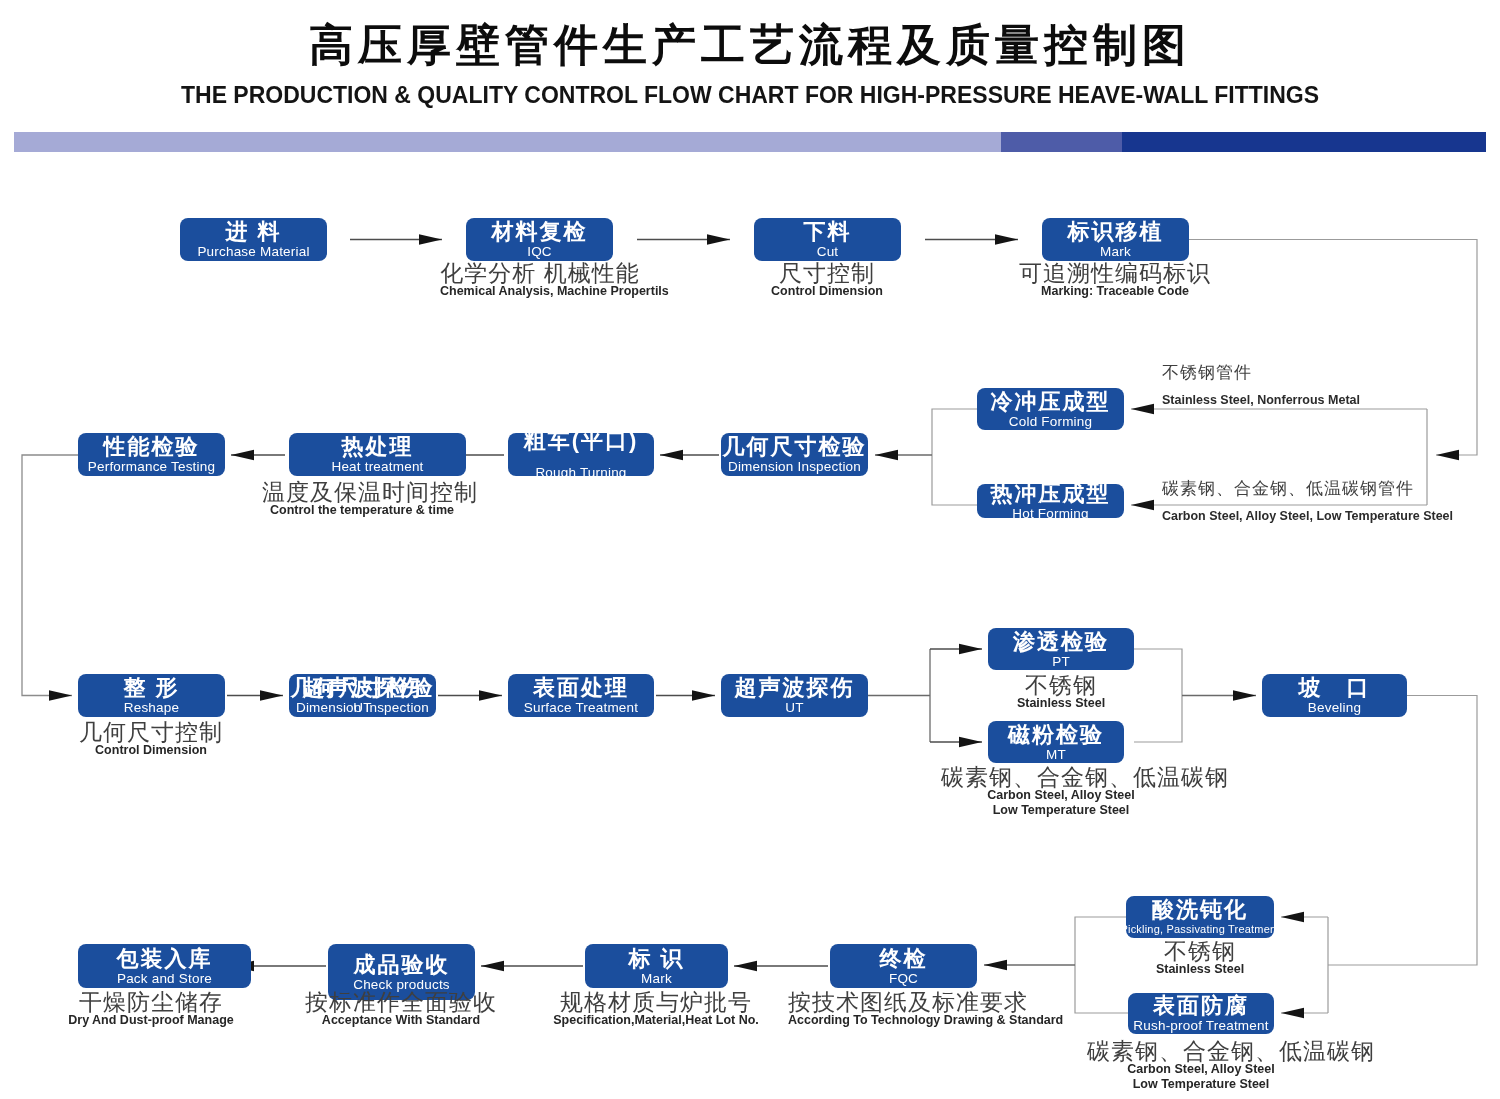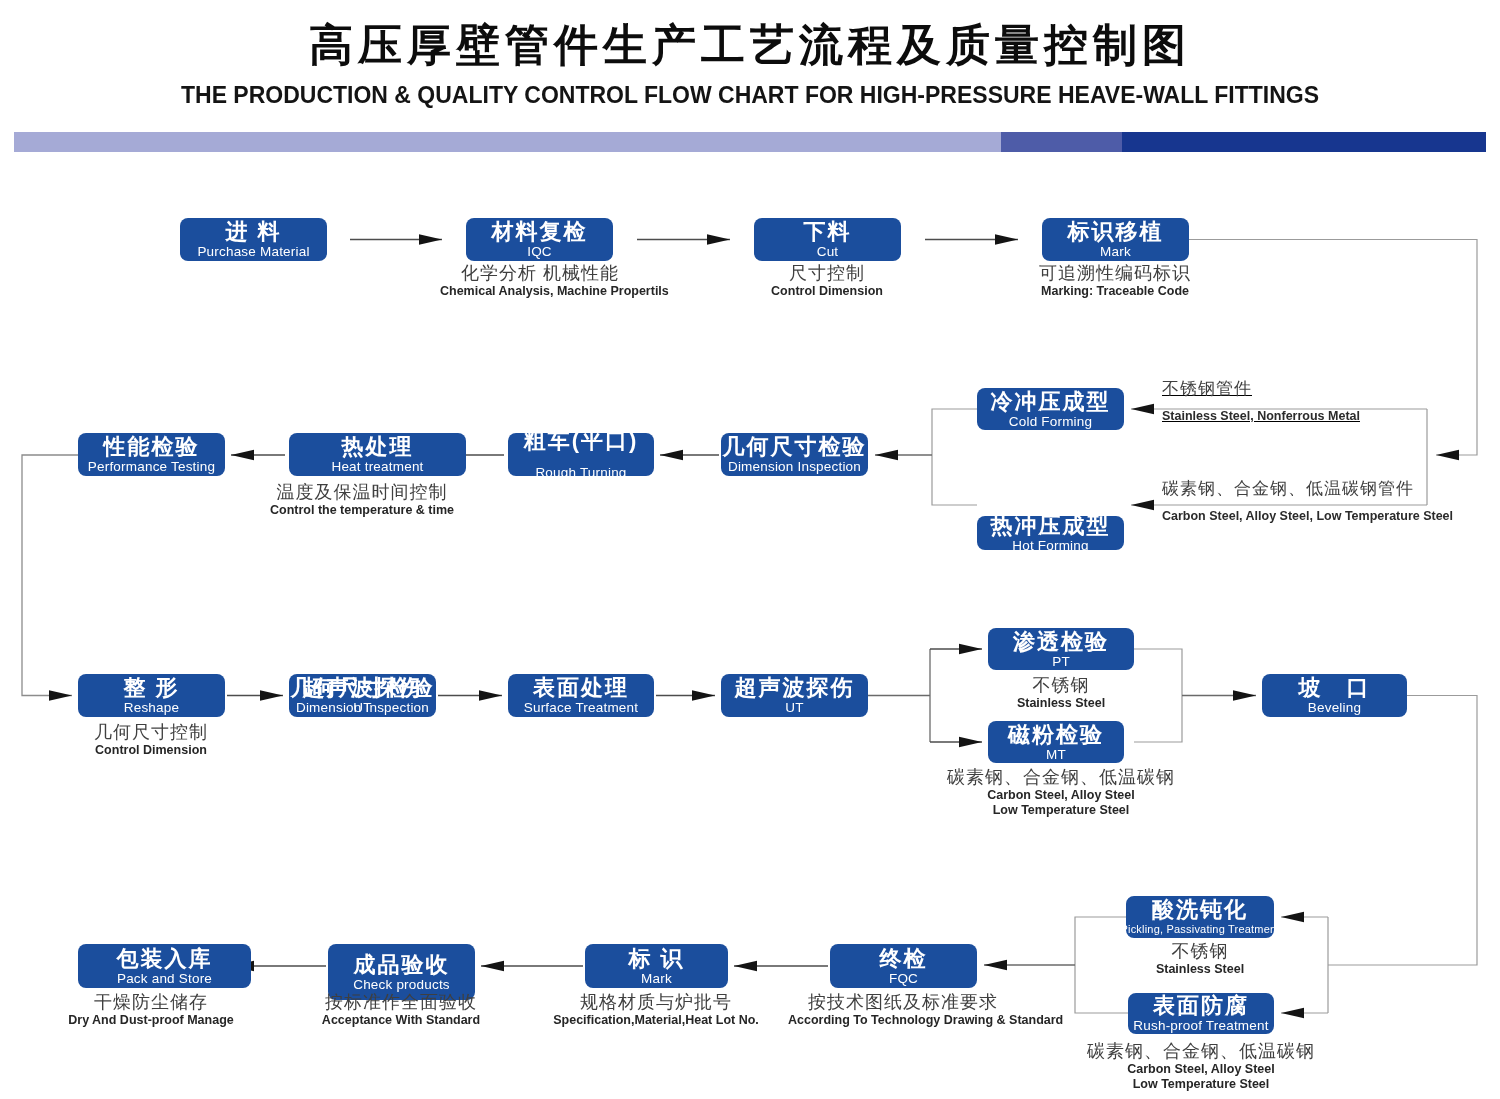--- a/index.html
+++ b/index.html
@@ -15,21 +15,21 @@
   .bar .seg3{width:364px;height:100%;}
   .node{position:absolute;background:#1b4e9d;border-radius:8px;color:#ffffff;
         display:flex;flex-direction:column;justify-content:center;align-items:center;
         text-align:center;}
   .node .zh{font-size:22px;font-weight:700;letter-spacing:2px;line-height:24px;white-space:nowrap;}
   .node .en{font-size:13.5px;font-weight:400;line-height:15px;letter-spacing:0.2px;white-space:nowrap;}
   .node .en.en-xs{font-size:11px;}
   .ov{position:absolute;inset:0;display:flex;flex-direction:column;justify-content:center;
       align-items:center;text-align:center;}
   .note{position:absolute;text-align:center;}
-  .note .nzh{font-size:18px;color:#3f3f3f;line-height:21px;letter-spacing:1px;white-space:nowrap;}
+  .note .nzh{font-size:23px;color:#3f3f3f;line-height:21px;letter-spacing:1px;white-space:nowrap;}
   .note .nen{font-size:12.5px;font-weight:700;color:#262626;line-height:15px;white-space:nowrap;}
   .side{position:absolute;text-align:left;}
   .side .nzh{font-size:17px;color:#3f3f3f;line-height:20px;letter-spacing:1px;white-space:nowrap;}
   .side .nen{font-size:12.5px;font-weight:700;color:#2b2b2b;line-height:14px;margin-top:10px;white-space:nowrap;}
   svg{position:absolute;left:0;top:0;}
 </style>
 </head>
 <body>
 
 <div id="stage">
@@ -122,25 +122,25 @@
   </div>
   <div class="note" style="left:1015px;top:263px;width:200px;">
     <div class="nzh">可追溯性编码标识</div>
     <div class="nen">Marking:  Traceable  Code</div>
   </div>
 
   <div class="node" style="left:977px;top:388px;width:147px;height:42px;">
     <div class="zh">冷冲压成型</div>
     <div class="en">Cold Forming</div>
   </div>
-  <div class="node" style="left:977px;top:484px;width:147px;height:34px;margin-top:32px;">
+  <div class="node" style="left:977px;top:484px;width:147px;height:34px;">
     <div class="zh">热冲压成型</div>
     <div class="en">Hot Forming</div>
   </div>
-  <div class="side" style="left:1162px;top:379px;text-decoration:underline;">
+  <div class="side" style="left:1162px;top:363px;">
     <div class="nzh">不锈钢管件</div>
     <div class="nen">Stainless Steel, Nonferrous Metal</div>
   </div>
   <div class="side" style="left:1162px;top:479px;">
     <div class="nzh">碳素钢、合金钢、低温碳钢管件</div>
     <div class="nen">Carbon Steel, Alloy Steel, Low Temperature Steel</div>
   </div>
 
   <div class="node" style="left:78px;top:433px;width:147px;height:43px;">
     <div class="zh">性能检验</div>

